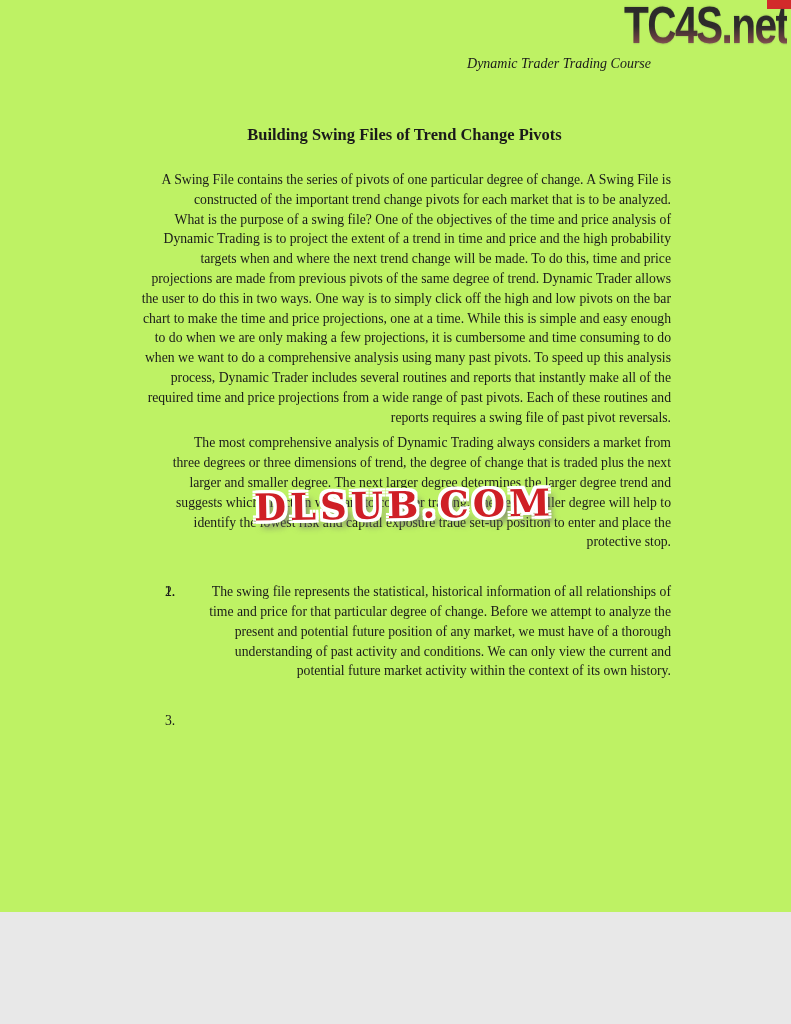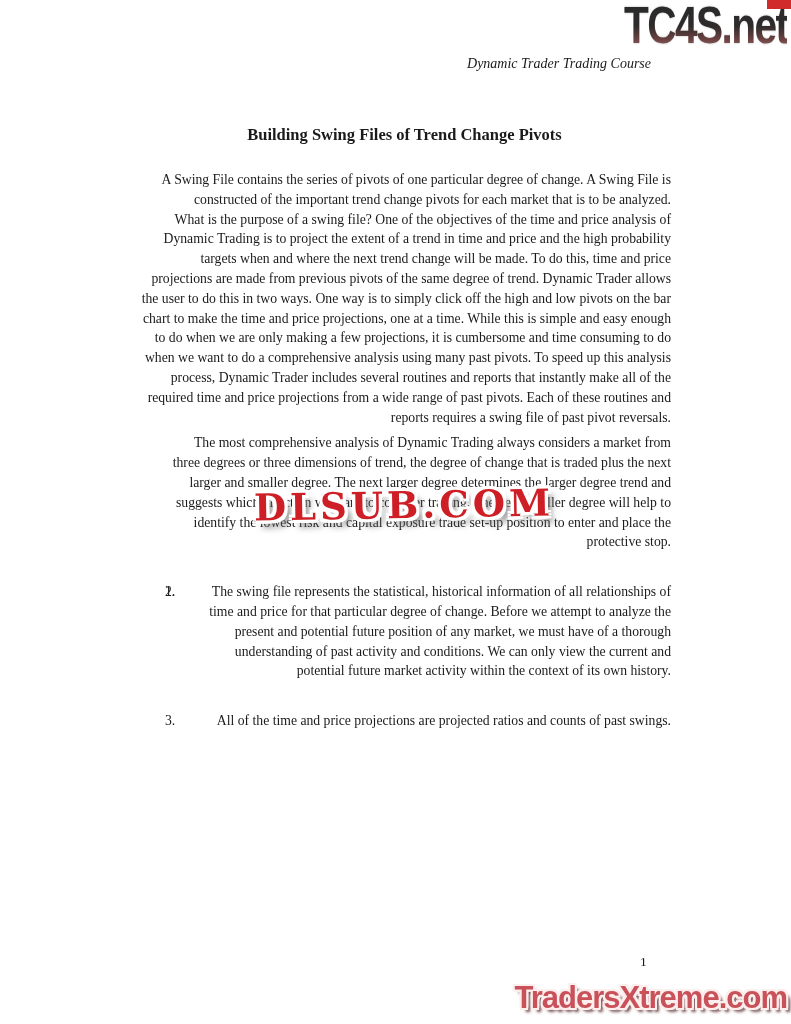--- a/index.html
+++ b/index.html
@@ -1,20 +1,20 @@
 <!DOCTYPE html>
 <html><head>
 <meta charset="utf-8">
 <style>
   html, body { margin: 0; padding: 0; background: #e8e8e8; }
   .page {
     position: relative;
     width: 791px;
-    height: 1024px;
-    background: #ffffff;
+    height: 912px;
+    background: #bef264;
     margin: 0 auto;
     overflow: hidden;
     font-family: "Liberation Serif", serif;
     color: #1a1a1a;
   }
 
   
   .corner-mark {
     position: absolute;
     top: 0; right: 0;
@@ -162,21 +162,20 @@
     <ol>
       <li>
         <span class="num">1.</span>
       </li>
       <li>
         <span class="num">2.</span>
         <span>The swing file represents the statistical, historical information of all relationships of time and price for that particular degree of change. Before we attempt to analyze the present and potential future position of any market, we must have of a thorough understanding of past activity and conditions. We can only view the current and potential future market activity within the context of its own history.</span>
       </li>
       <li>
         <span class="num">3.</span>
-        <span>All of the time and price projections are projected ratios and counts of past swings.</span>
       </li>
     </ol>
   </div>
 
   <div class="watermark">DLSUB.COM</div>
 
   <div class="page-number">1</div>
 
   <div class="footer-logo">TradersXtreme.com</div>
 

